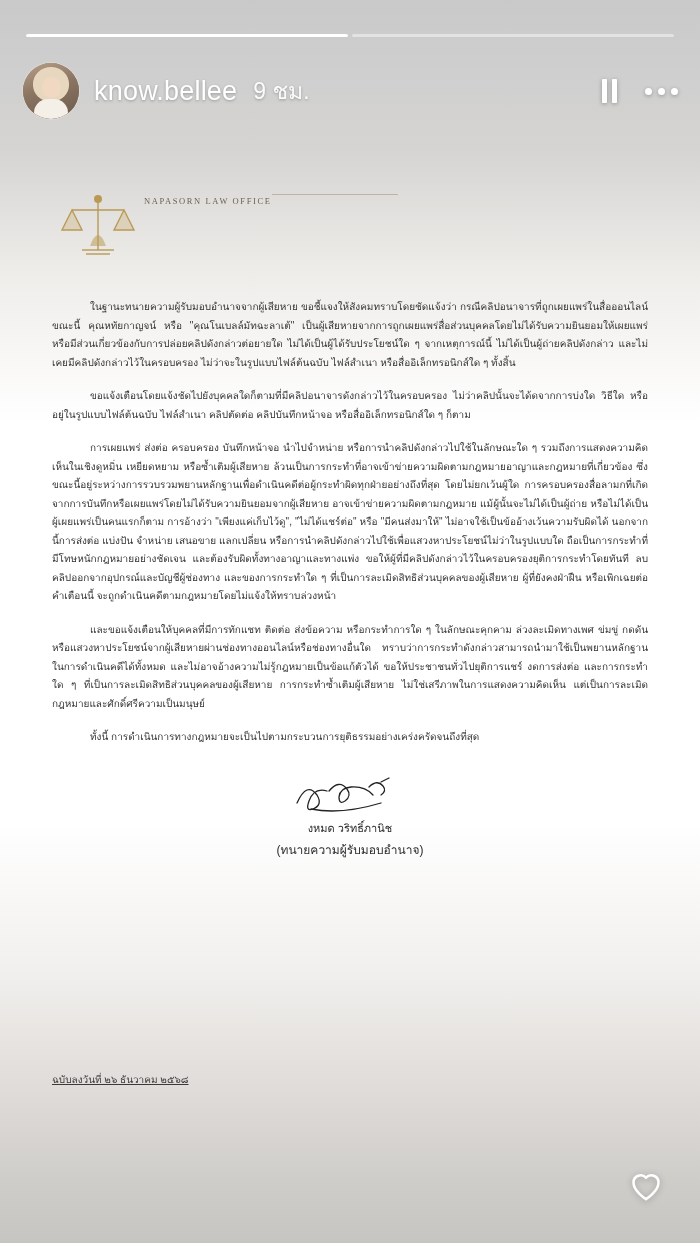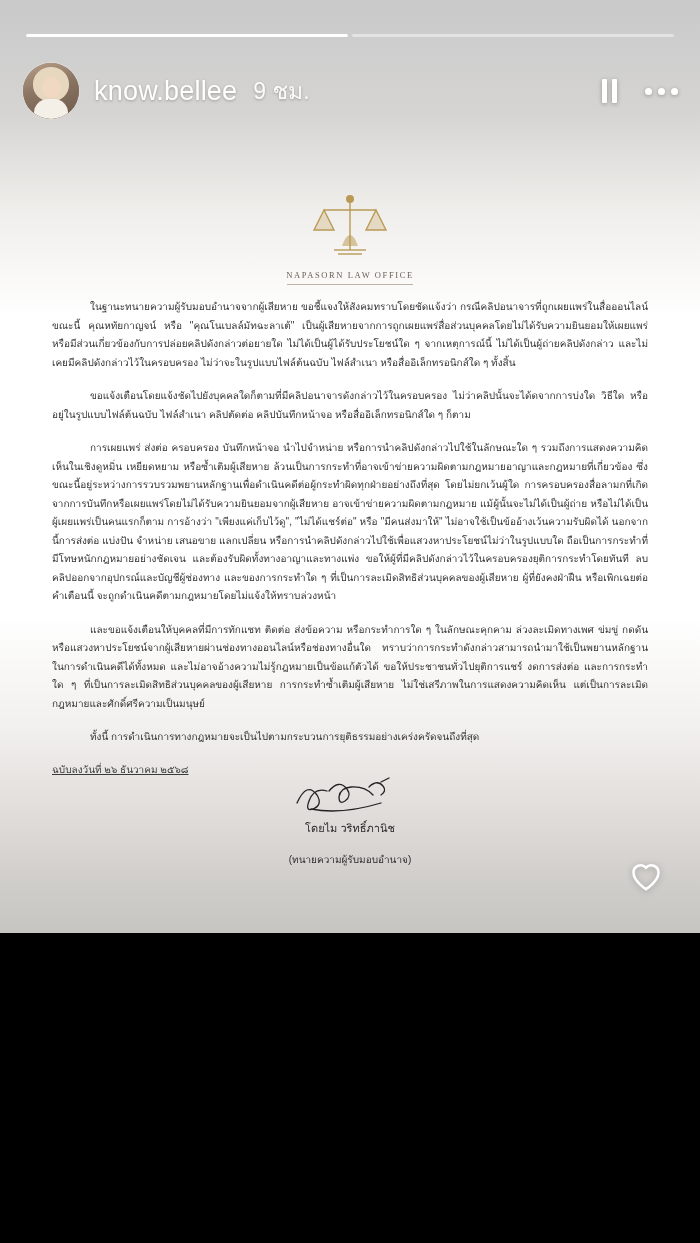--- a/index.html
+++ b/index.html
@@ -9,21 +9,21 @@
   }
   body {
     width: 700px;
     height: 1243px;
     overflow: hidden;
     font-family: "Liberation Sans", sans-serif;
   }
   .story {
     position: relative;
     width: 700px;
-    height: 933px;
+    height: 1243px;
     background: linear-gradient(180deg, #c9c9c9 0%, #cfcfcf 6%, #d6d4d2 12%, #efedea 22%, #ffffff 34%, #ffffff 66%, #f2f0ee 78%, #dedbd8 88%, #cfcdca 95%, #c7c5c2 100%);
     overflow: hidden;
   }
 
   
   .progress-wrap {
     position: absolute;
     top: 34px;
     left: 26px;
     right: 26px;
@@ -151,23 +151,23 @@
     right: 0;
     top: 150px;
     bottom: 120px;
     padding: 40px 52px 0 52px;
     box-sizing: border-box;
     color: #2b2b2b;
   }
 
   .logo-block {
     display: flex;
-    flex-direction: column;
-    align-items: center;
-    margin-bottom: 13px;
+    flex-direction: row;
+    align-items: flex-start;
+    margin-bottom: 34px;
   }
   .logo-mark {
     width: 92px;
     height: 74px;
     position: relative;
   }
   .logo-name {
     margin-top: 6px;
     font-size: 8.5px;
     letter-spacing: 1.6px;
@@ -202,23 +202,23 @@
   .sign-mark {
     width: 130px;
     height: 44px;
   }
   .sign-name {
     font-size: 11px;
     color: #2b2b2b;
     margin-top: 2px;
   }
   .sign-role {
-    font-size: 10px;
+    font-size: 12px;
     color: #2b2b2b;
-    margin-top: 15px;
+    margin-top: 3px;
   }
 
   .doc-date {
     position: absolute;
     left: 52px;
     bottom: 36px;
     font-size: 10px;
     color: #3a3a3a;
     text-decoration: underline;
   }
@@ -313,21 +313,21 @@
         <svg viewBox="0 0 130 44" width="130" height="44" xmlns="http://www.w3.org/2000/svg">
           <g fill="none" stroke="#222" stroke-width="1.3" stroke-linecap="round">
             <path d="M12 30 q10 -22 20 -8 q6 10 -4 14 q-8 3 -4 -8 q5 -14 18 -10"></path>
             <path d="M44 18 q10 -12 18 -2 q5 7 -2 12 q-6 4 -6 -4 q1 -9 12 -10 q14 -1 22 8"></path>
             <path d="M84 14 q8 -8 14 -1 q4 5 -2 9"></path>
             <path d="M26 36 q30 6 70 -6"></path>
             <path d="M96 9 l8 -4"></path>
           </g>
         </svg>
       </div>
-      <div class="sign-name">โดยไม วริทธิ์ภานิช</div>
+      <div class="sign-name">งหมด วริทธิ์ภานิช</div>
       <div class="sign-role">(ทนายความผู้รับมอบอำนาจ)</div>
     </div>
 
     <div class="doc-date">ฉบับลงวันที่ ๒๖ ธันวาคม ๒๕๖๘</div>
   </div>
 
   <div class="footer">
     <div class="like-icon">
       <svg viewBox="0 0 24 24" width="40" height="40" fill="none" stroke="#ffffff" stroke-width="1.5">
         <path d="M12 20.5s-7.5-4.8-7.5-10A4.3 4.3 0 0 1 12 7.6a4.3 4.3 0 0 1 7.5 2.9c0 5.2-7.5 10-7.5 10z"></path>

